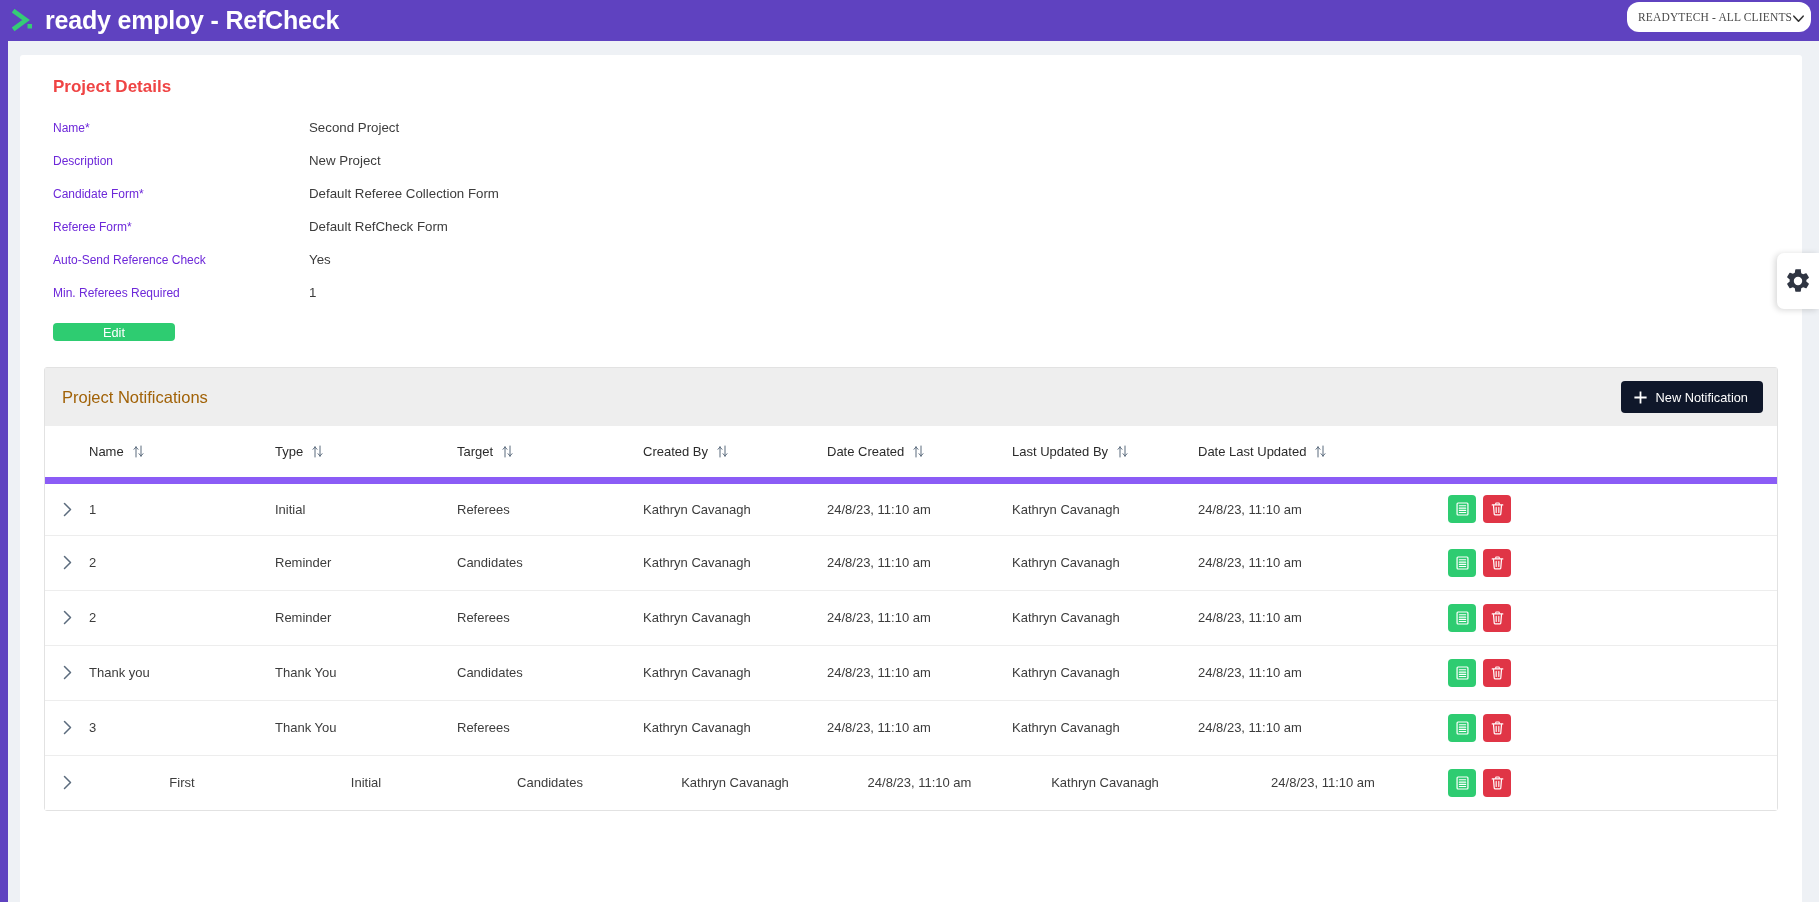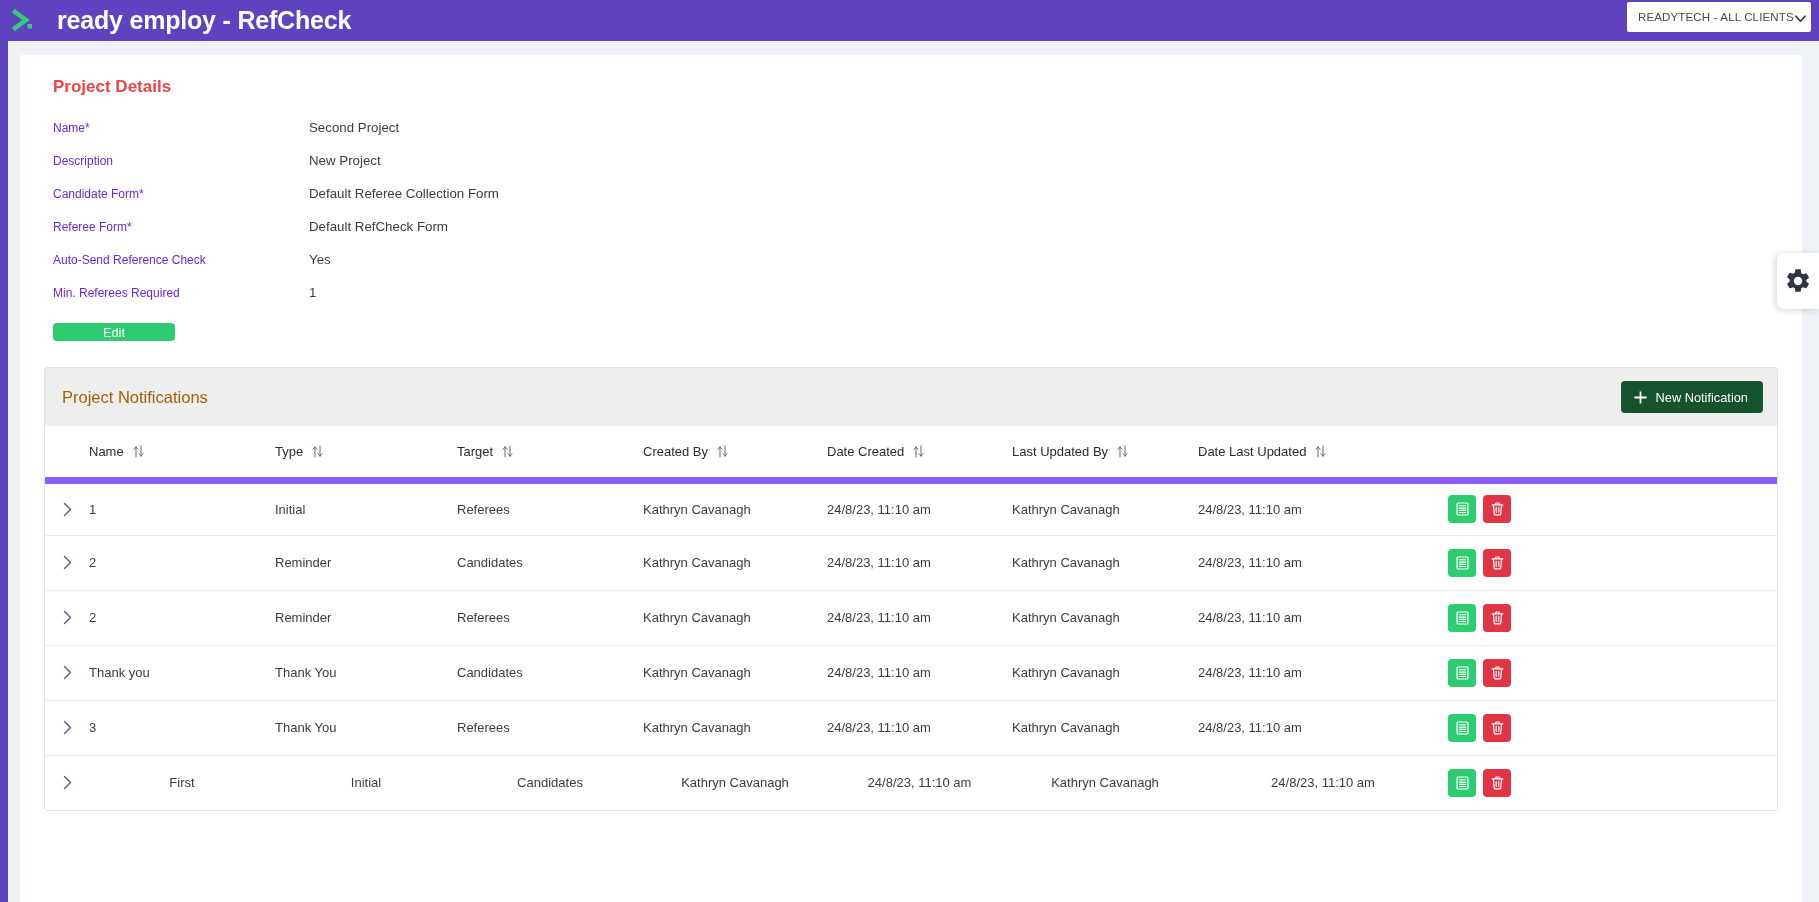--- a/index.html
+++ b/index.html
@@ -24,21 +24,21 @@
     display: flex;
     align-items: center;
     padding: 0 0 0 10px;
     position: relative;
     z-index: 20;
   }
 
   .brand {
     display: flex;
     align-items: baseline;
-    gap: 21px;
+    gap: 9px;
   }
 
   .brand-mark {
     width: 26px;
     height: 24px;
     position: relative;
     flex: 0 0 auto;
     align-self: center;
   }
 
@@ -51,25 +51,26 @@
     white-space: nowrap;
   }
 
   .client-select {
     position: absolute;
     right: 8px;
     top: 2px;
     width: 184px;
     height: 30px;
     background: #ffffff;
-    border-radius: 2px;
+    border-radius: 12px;
     display: flex;
     align-items: center;
     justify-content: space-between;
     padding: 0 9px 0 11px;
+    font-family: Liberation Serif, serif;
   }
 
   .client-select-label {
     font-size: 11.5px;
     color: #4a4a4a;
     letter-spacing: 0.15px;
     white-space: nowrap;
   }
 
   .chev-down {
@@ -173,21 +174,21 @@
     padding: 0 14px 0 17px;
   }
 
   .notif-title {
     font-size: 16.5px;
     color: #a16207;
   }
 
   .btn-new-notif {
     height: 32px;
-    background: #14532d;
+    background: #0f172a;
     border: none;
     border-radius: 4px;
     color: #ffffff;
     font-size: 12.8px;
     font-family: "Liberation Sans", sans-serif;
     cursor: pointer;
     display: flex;
     align-items: center;
     gap: 8px;
     padding: 0 15px 0 12px;

